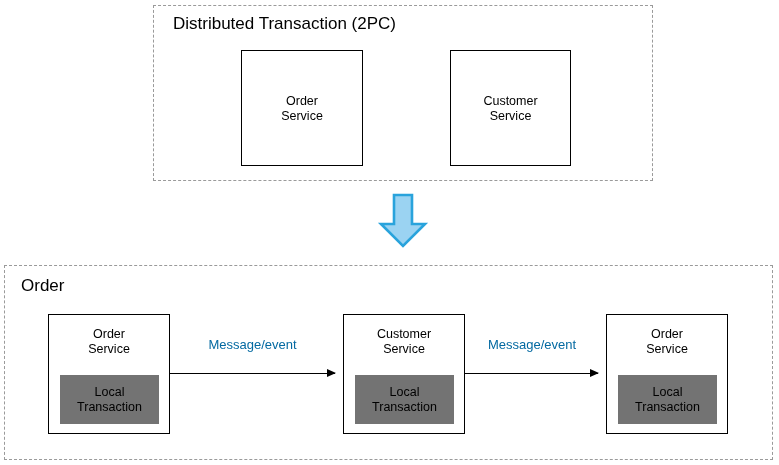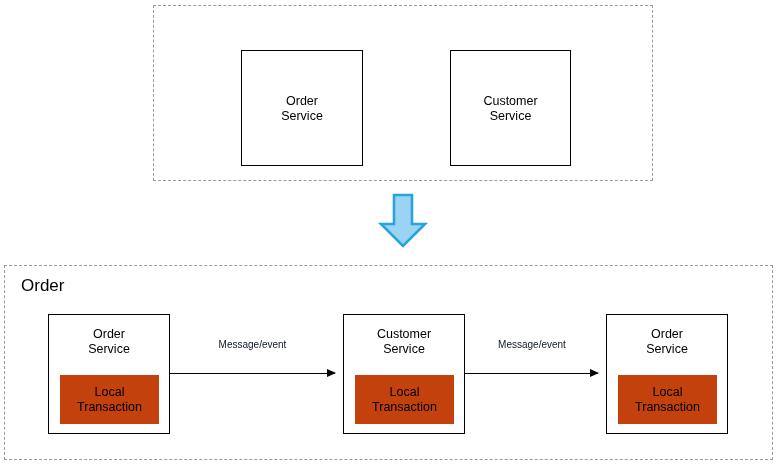--- a/index.html
+++ b/index.html
@@ -113,21 +113,21 @@
     font-size: 12.5px;
     line-height: 15px;
     white-space: pre-line;
   }
   .local-tx {
     position: absolute;
     left: 11px;
     top: 60px;
     width: 99px;
     height: 49px;
-    background: #c2410c;
+    background: #737373;
     display: flex;
     align-items: center;
     justify-content: center;
     text-align: center;
     font-size: 12.5px;
     line-height: 15px;
     white-space: pre-line;
     box-sizing: border-box;
   }
 
@@ -150,24 +150,24 @@
     width: 0;
     height: 0;
     border-top: 4.5px solid transparent;
     border-bottom: 4.5px solid transparent;
     border-left: 9px solid #000000;
   }
   .msg-label {
     position: absolute;
     top: 337px;
     text-align: center;
-    font-size: 10px;
+    font-size: 13px;
     line-height: 16px;
     white-space: nowrap;
-    color: #0f172a;
+    color: #0369a1;
   }
 
   #arrow-1 { left: 170px; width: 165px; }
   #label-1 { left: 170px; width: 165px; }
 
   #arrow-2 { left: 465px; width: 133px; }
   #label-2 { left: 458px; width: 148px; }
 
   
   #blue-arrow {
@@ -178,20 +178,21 @@
     height: 56px;
   }
 </style>
 </head>
 <body>
 
 <div id="canvas">
 
   <div id="group-2pc" class="group-box"></div>
 
+  <div id="title-2pc" class="group-title">Distributed Transaction (2PC)</div>
 
   <div id="box-2pc-order" class="service-box">
     <div class="service-label">Order
 Service</div>
   </div>
 
   <div id="box-2pc-customer" class="service-box">
     <div class="service-label">Customer
 Service</div>
   </div>

